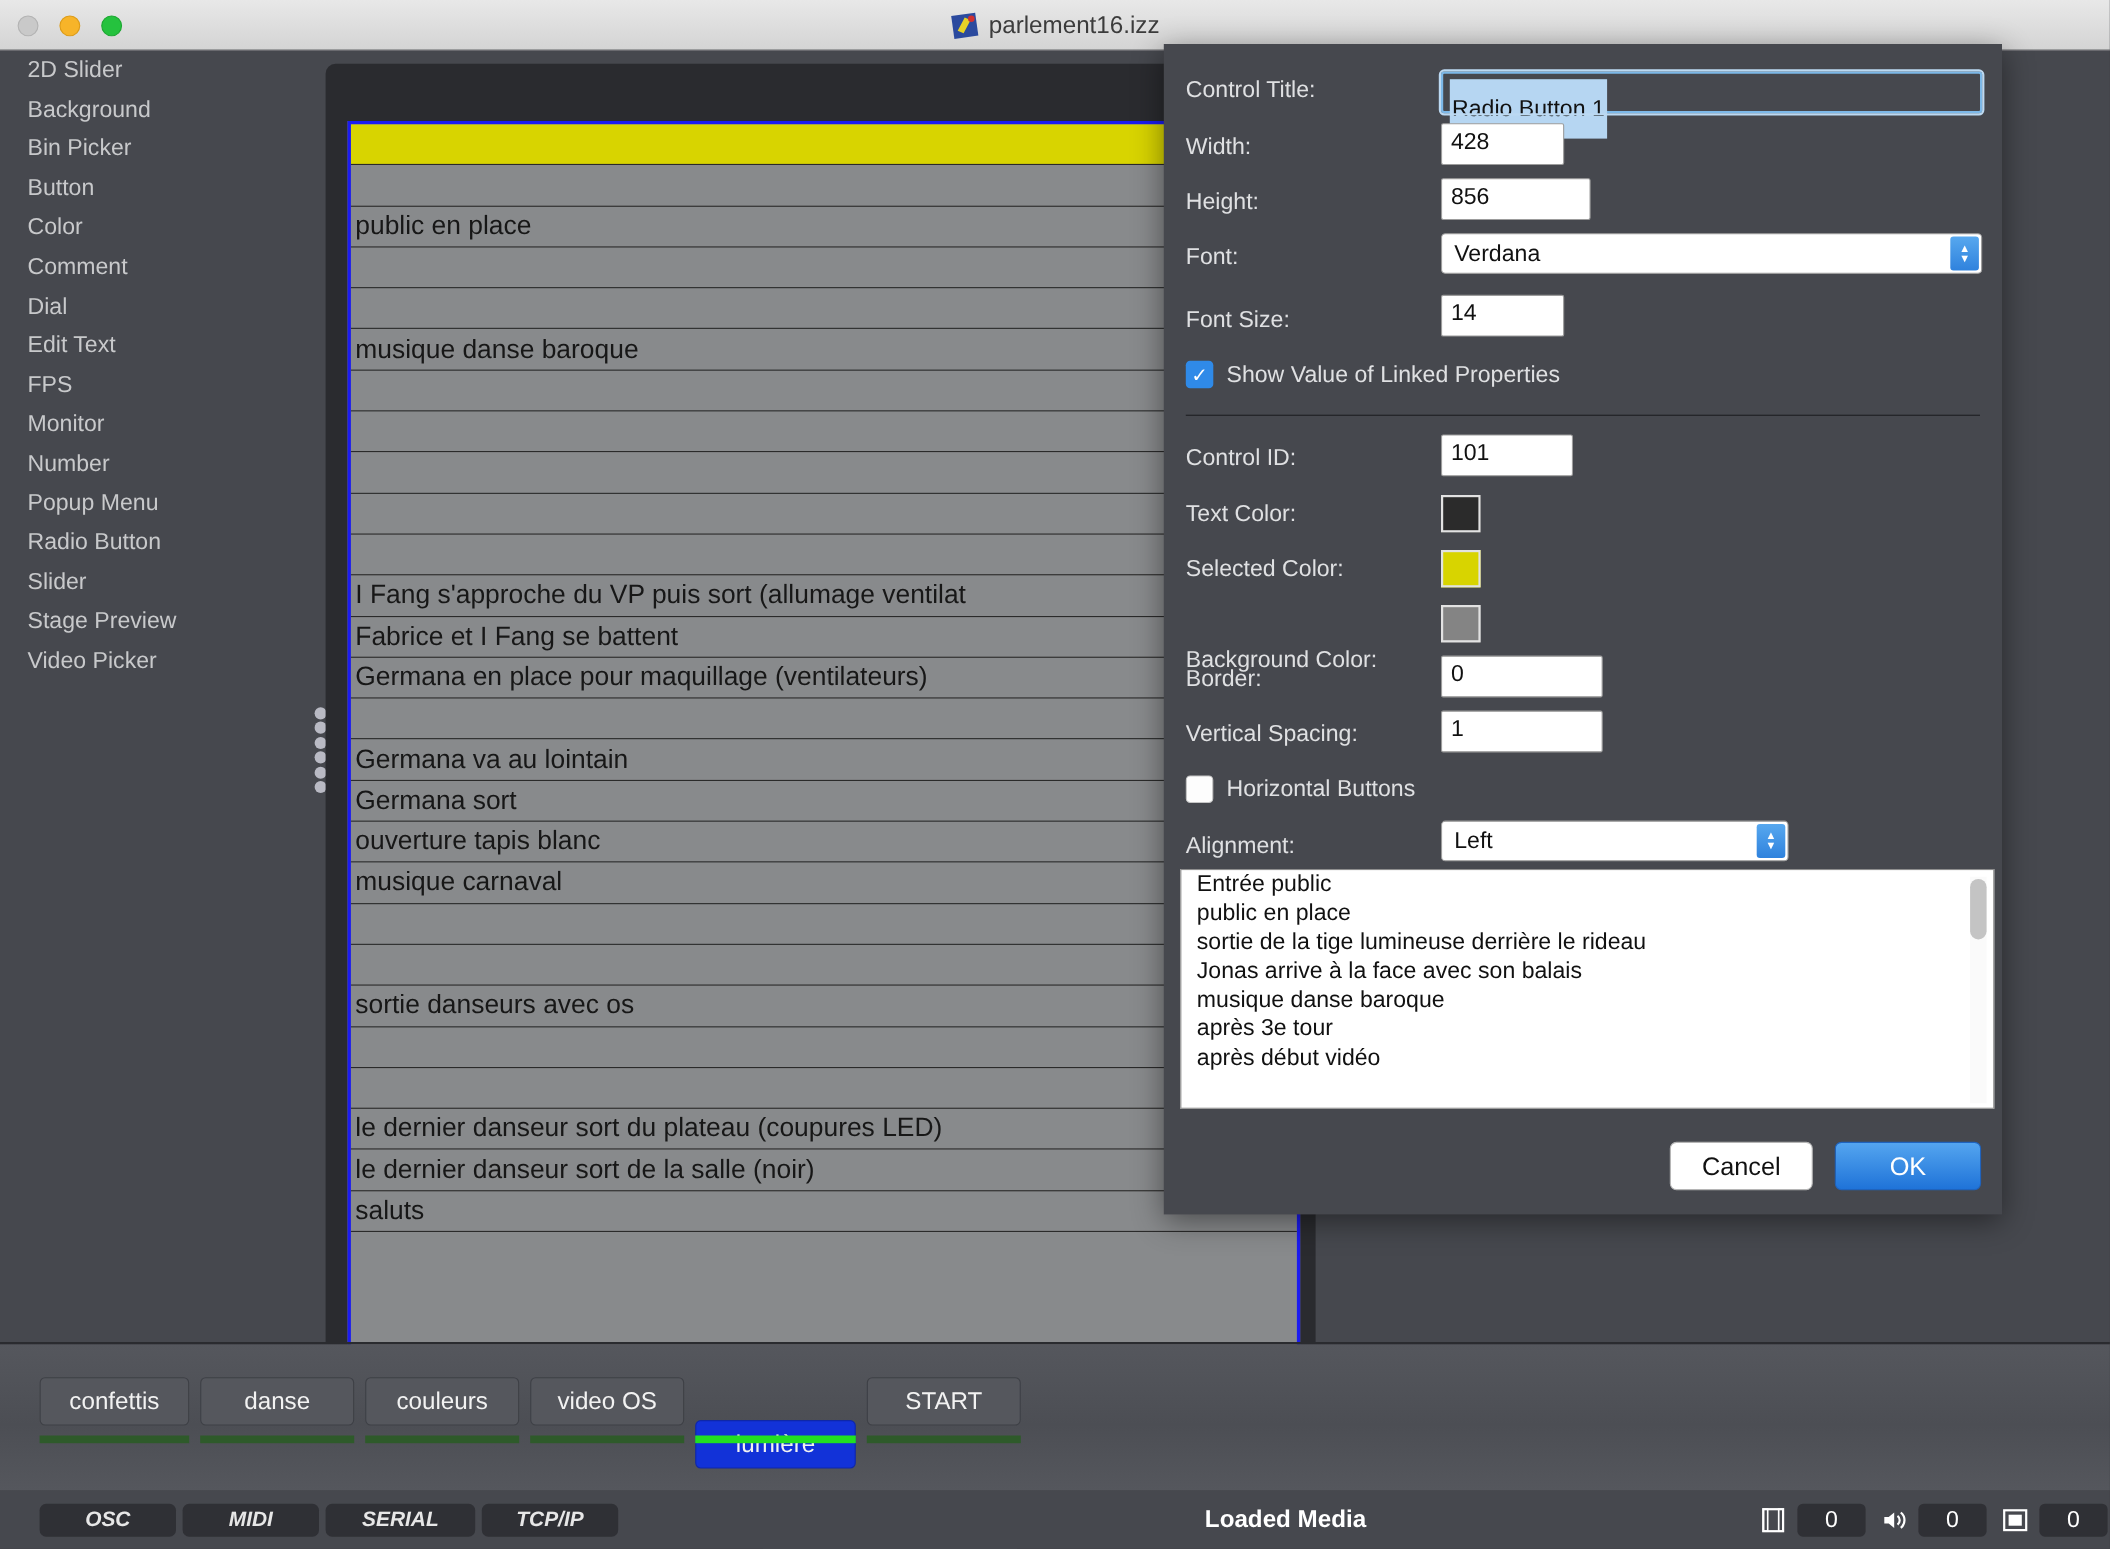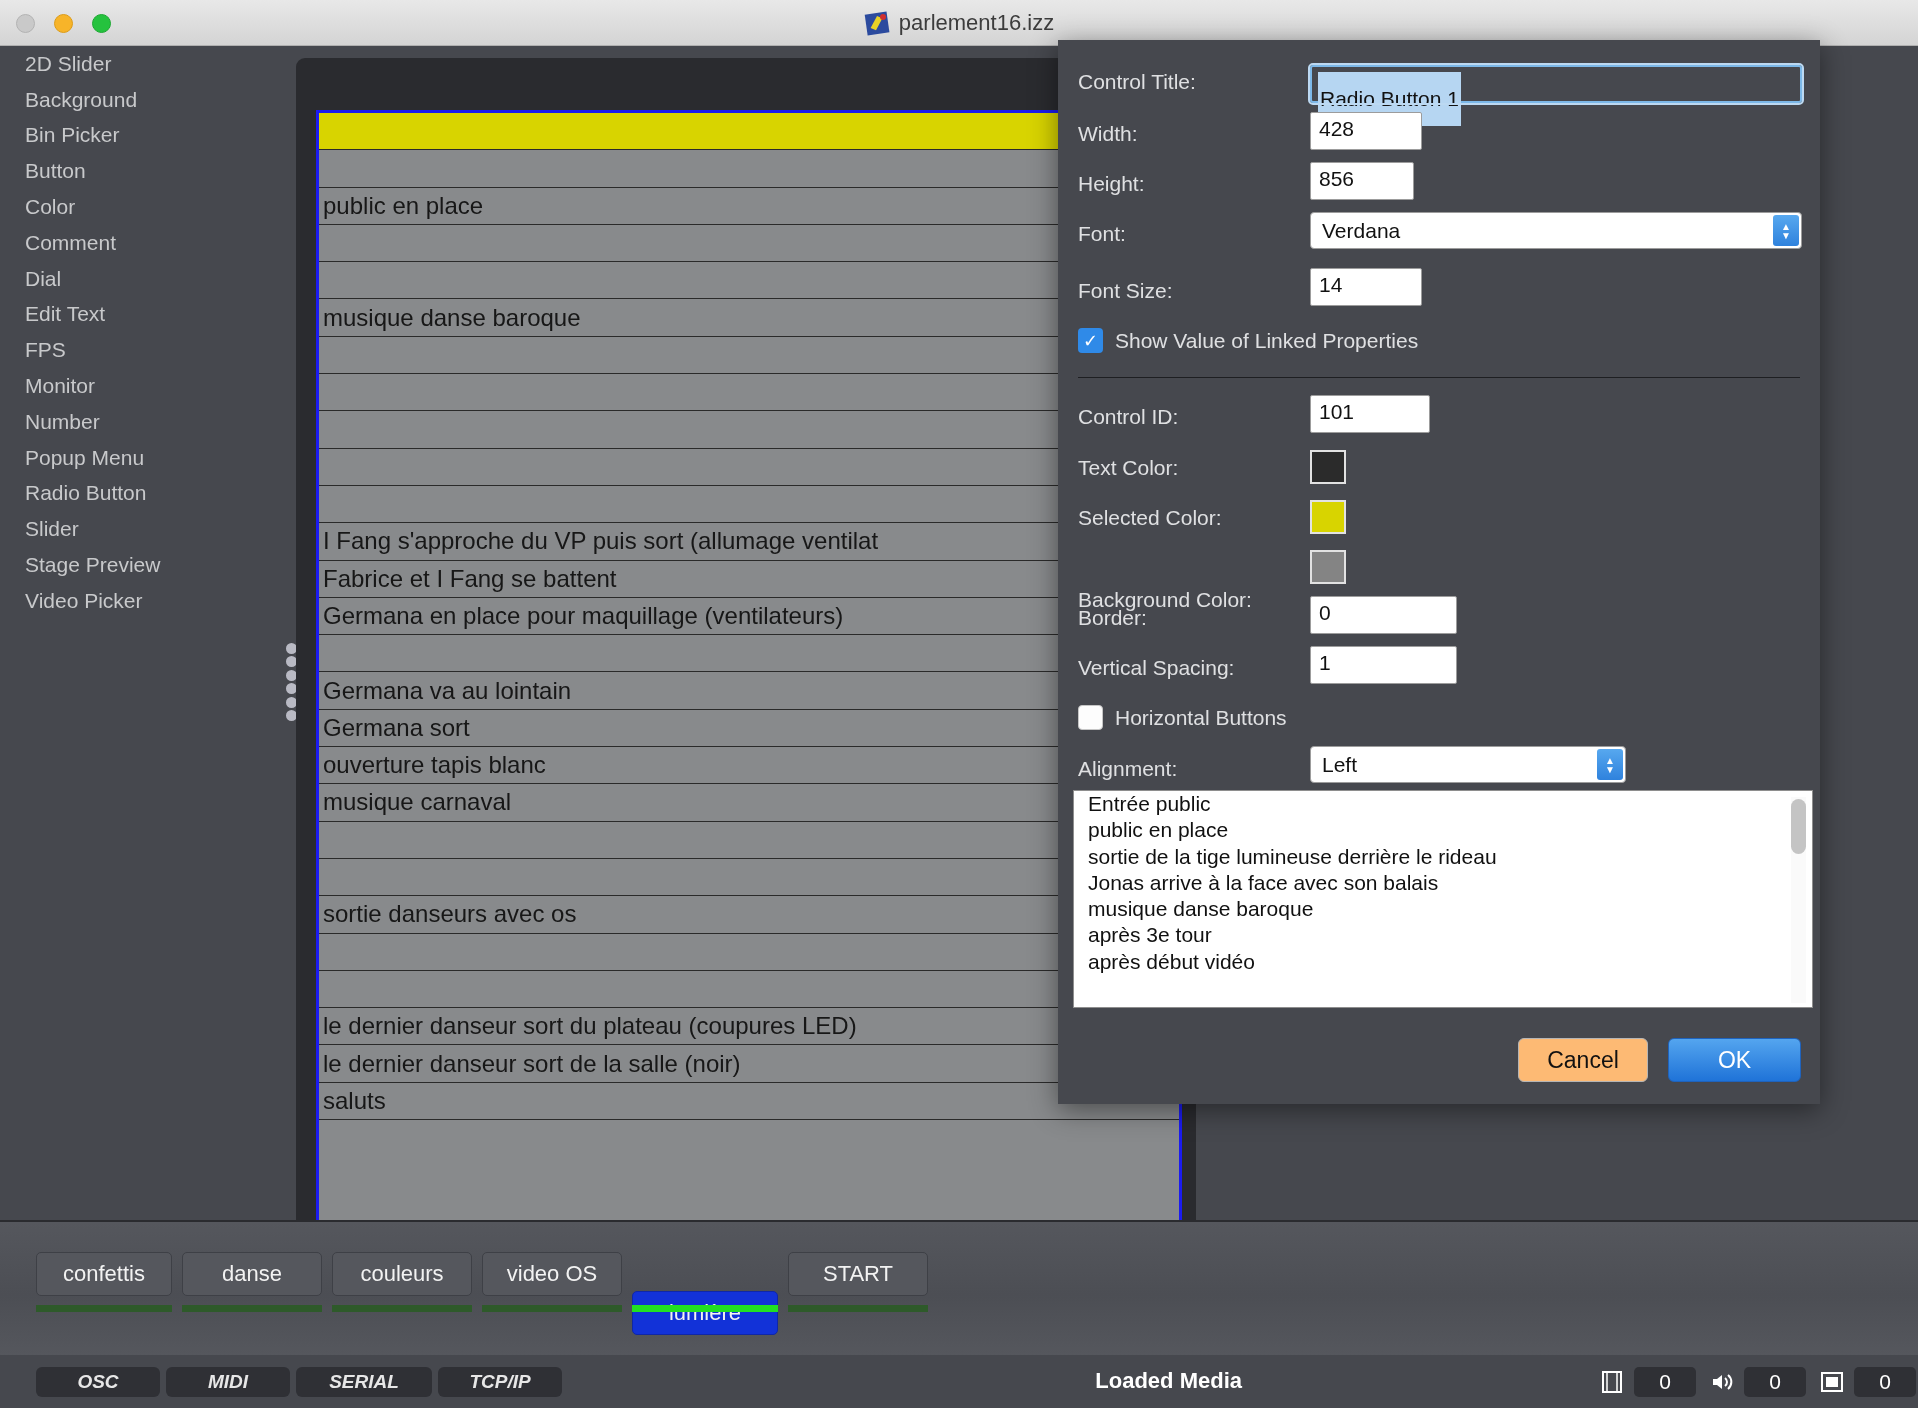--- a/index.html
+++ b/index.html
@@ -107,21 +107,21 @@
     background: #fff; border: 1px solid #8e8e8e; overflow: hidden;
   }
   .lb-item { font-size: 21px; color: #111; padding: 0 14px; line-height: 26.3px; white-space: nowrap; }
   #lb-track { position: absolute; right: 6px; top: 6px; width: 15px; height: 206px; background: #fafafa; }
   #lb-thumb { position: absolute; right: 6px; top: 8px; width: 15px; height: 55px; background: #c4c4c4; border-radius: 8px; }
   .dlg-btn {
     position: absolute; height: 44px; border-radius: 6px;
     display: flex; align-items: center; justify-content: center;
     font-size: 23px;
   }
-  #btn-cancel { left: 1518px; top: 1038px; width: 130px; background: #fdba74; color: #111; border: 1px solid #b5b5b5; }
+  #btn-cancel { left: 1518px; top: 1038px; width: 130px; background: #ffffff; color: #111; border: 1px solid #b5b5b5; }
   #btn-ok {
     left: 1668px; top: 1038px; width: 133px; color: #fff;
     background: linear-gradient(to bottom, #54a5ef, #1f73d8); border: 1px solid #1f63bd;
   }
 
   
   #tabbar {
     position: absolute; left: 0; top: 1220px; width: 1918px; height: 135px;
     background: linear-gradient(to bottom, #55575d 0%, #4c4e54 55%, #55575d 100%);
     border-top: 2px solid #2a2b2f;
@@ -333,21 +333,21 @@
 <div class="fld-row" style="left:1078px; top:122px;">
   <span class="fld-label">Width:</span>
 </div>
 <div class="tinput" style="position:absolute; left:1310px; top:112px; width:112px; height:38px;">
   <span>428</span>
 </div>
 
 <div class="fld-row" style="left:1078px; top:172px;">
   <span class="fld-label">Height:</span>
 </div>
-<div class="tinput" style="position:absolute; left:1310px; top:162px; width:104px; height:38px;">
+<div class="tinput" style="position:absolute; left:1310px; top:162px; width:136px; height:38px;">
   <span>856</span>
 </div>
 
 <div class="fld-row" style="left:1078px; top:222px;">
   <span class="fld-label">Font:</span>
 </div>
 <div class="combo" style="position:absolute; left:1310px; top:212px; width:492px;">
   <span>Verdana</span>
   <span class="stepper">
       <span>▲</span>

